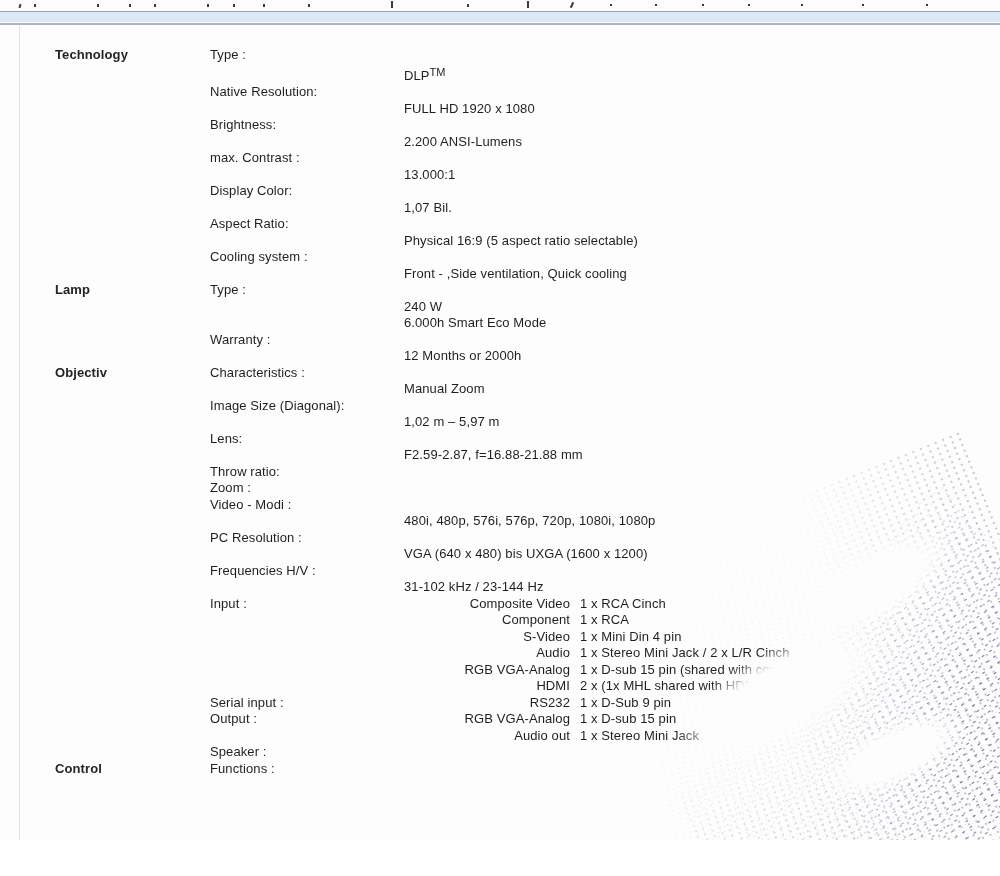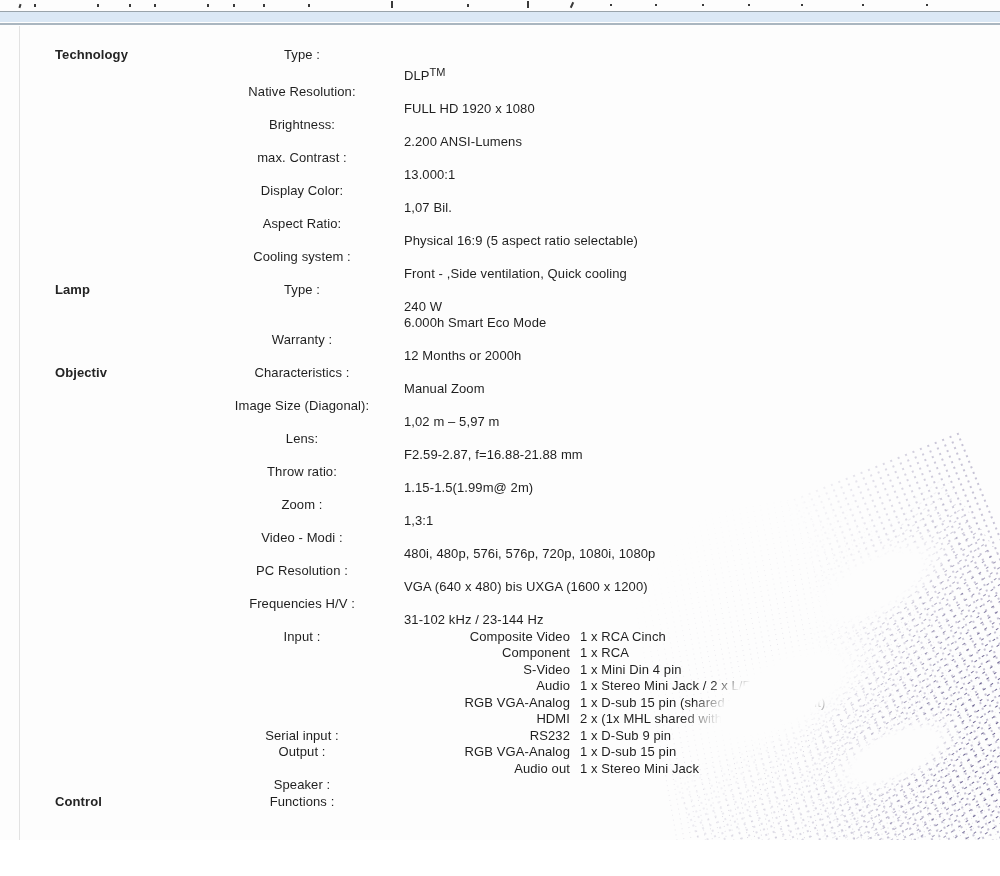--- a/index.html
+++ b/index.html
@@ -49,21 +49,21 @@
 
   
   .content{position:absolute;top:26px;left:0;right:0;padding-top:21px;}
   .row{
     display:grid;
     grid-template-columns:210px 188px 172px 1fr;
     font-size:13px;line-height:16.5px;
     letter-spacing:.1px;
   }
   .cat{padding-left:55px;font-weight:bold;color:#242424;white-space:nowrap;}
-  .lbl{text-align:center;padding-right:4px;white-space:nowrap;}
+  .lbl{text-align:left;padding-right:4px;white-space:nowrap;}
   .sub{text-align:right;white-space:nowrap;}
   .val{grid-column:4;padding-left:10px;white-space:nowrap;}
   .row.no-sub .val{grid-column:3/5;padding-left:6px;}
   .sup{font-size:11px;vertical-align:4px;letter-spacing:0;}
 
   
   .watermark{position:absolute;right:0;bottom:0;width:300px;height:300px;pointer-events:none;}
   .wm{position:absolute;inset:-50px;}
   .wm1{
     background-image:radial-gradient(ellipse 1.5px 1.1px at center,rgba(112,102,150,.65) 55%,rgba(112,102,150,0) 60%);
@@ -200,27 +200,25 @@
       <div class="row no-sub">
     <div class="cat"></div>
     <div class="lbl">Lens:</div>
     <div class="sub"></div>
     <div class="val">F2.59-2.87,  f=16.88-21.88 mm</div>
   </div>
       <div class="row no-sub">
     <div class="cat"></div>
     <div class="lbl">Throw ratio:</div>
     <div class="sub"></div>
-    <div class="val">1.15-1.5(1.99m@ 2m)</div>
   </div>
       <div class="row no-sub">
     <div class="cat"></div>
     <div class="lbl">Zoom :</div>
     <div class="sub"></div>
-    <div class="val">1,3:1</div>
   </div>
       <div class="row no-sub">
     <div class="cat"></div>
     <div class="lbl">Video - Modi :</div>
     <div class="sub"></div>
     <div class="val">480i, 480p, 576i, 576p, 720p, 1080i, 1080p</div>
   </div>
       <div class="row no-sub">
     <div class="cat"></div>
     <div class="lbl">PC  Resolution :</div>

